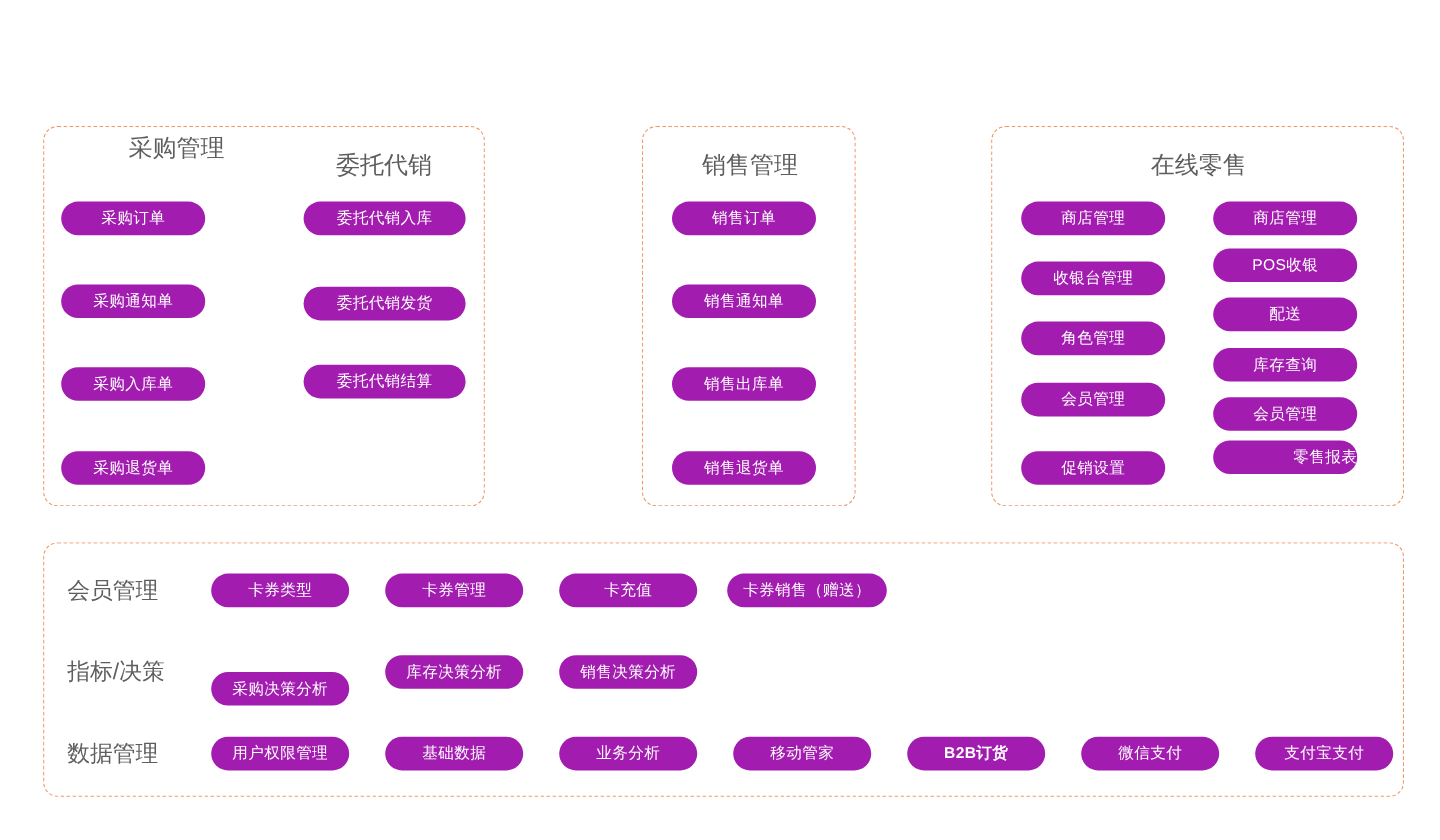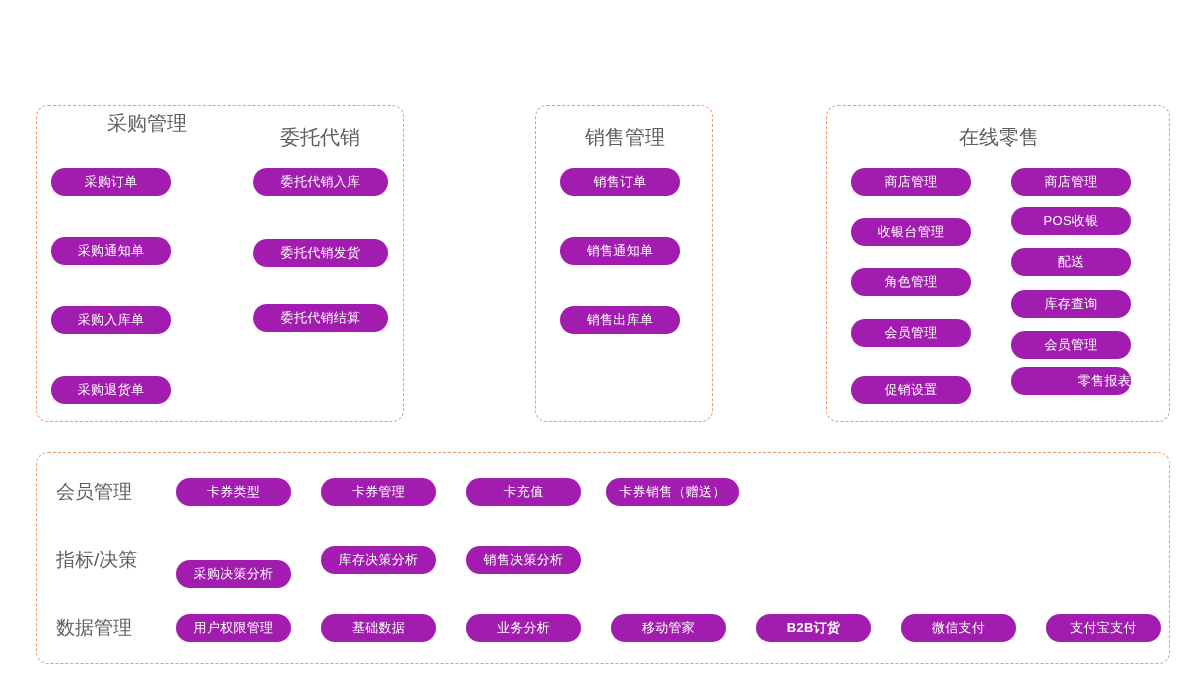--- a/index.html
+++ b/index.html
@@ -81,20 +81,21 @@
     <div class="pill" style="left:216px; top:133px; width:135px;">委托代销发货</div>
     <div class="pill" style="left:216px; top:198px; width:135px;">委托代销结算</div>
   </div>
 
   <div class="panel" style="left:535px; top:105px; width:178px; height:317px;">
     <div class="col-heading" style="left:89px; top:18px;">销售管理</div>
 
     <div class="pill" style="left:24px; top:62px; width:120px;">销售订单</div>
     <div class="pill" style="left:24px; top:131px; width:120px;">销售通知单</div>
     <div class="pill" style="left:24px; top:200px; width:120px;">销售出库单</div>
+    <div class="pill" style="left:24px; top:270px; width:120px;">销售退货单</div>
   </div>
 
   <div class="panel" style="left:826px; top:105px; width:344px; height:317px;">
     <div class="col-heading" style="left:172px; top:18px;">在线零售</div>
 
     <div class="pill" style="left:24px; top:62px; width:120px;">商店管理</div>
     <div class="pill" style="left:24px; top:162px; width:120px;">角色管理</div>
     <div class="pill" style="left:24px; top:112px; width:120px;">收银台管理</div>
     <div class="pill" style="left:24px; top:213px; width:120px;">会员管理</div>
     <div class="pill" style="left:24px; top:270px; width:120px;">促销设置</div>

